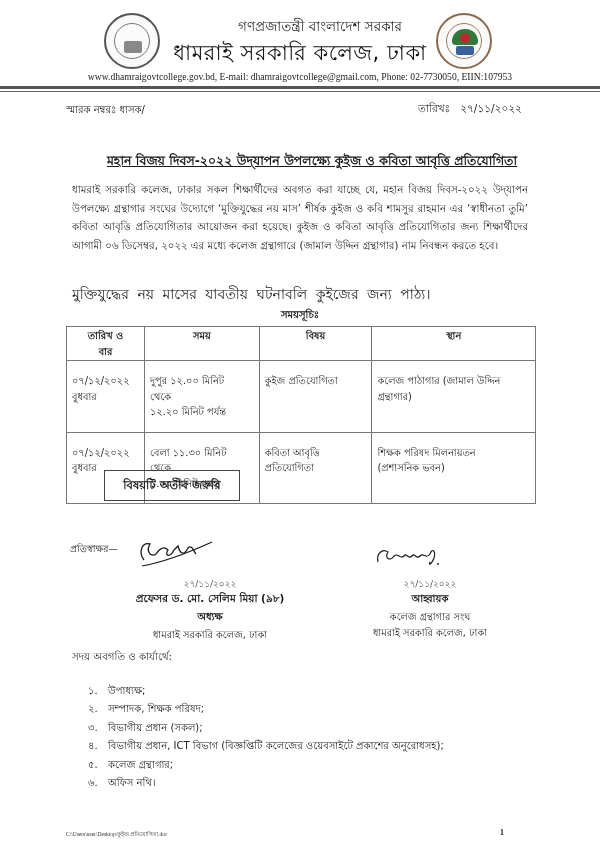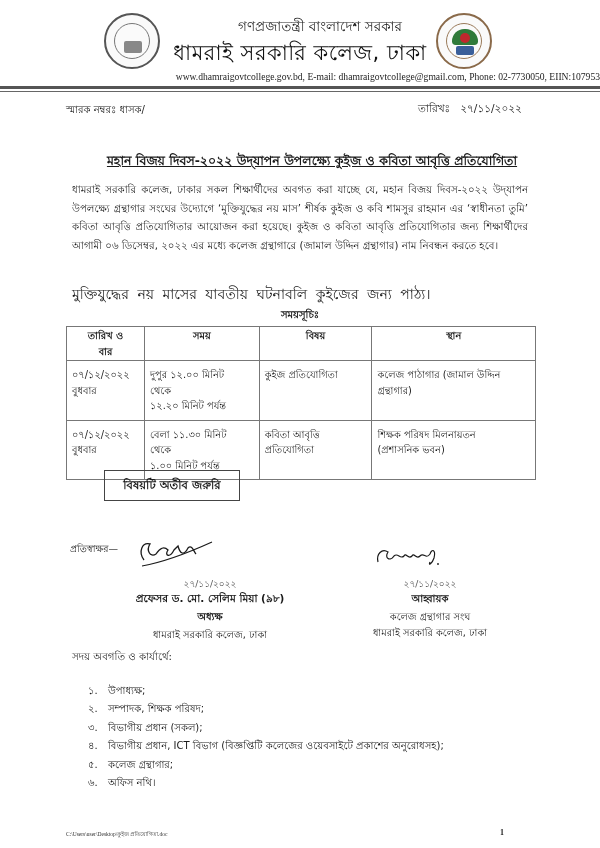--- a/index.html
+++ b/index.html
@@ -11,37 +11,37 @@
     .logo-right { left: 436px; top: 13px; border-color: #8a6a4a; }
     .logo-inner { position: absolute; left: 8px; top: 8px; width: 36px; height: 36px; border-radius: 50%; border: 1px solid #777; }
     .logo-book { position: absolute; left: 18px; top: 26px; width: 18px; height: 12px; background: #888; border-radius: 2px; }
     .logo-right .logo-inner { border-color: #9a7a5a; }
     .logo-tree { position: absolute; left: 14px; top: 14px; width: 26px; height: 16px; background: #2f7a3a; border-radius: 13px 13px 4px 4px; }
     .logo-sun { position: absolute; left: 22px; top: 18px; width: 10px; height: 10px; background: #c0282d; border-radius: 50%; }
     .logo-right .logo-book { background: #3a5f9a; top: 31px; height: 9px; }
 
     .gov-line { position: absolute; left: 0; width: 600px; top: 16px; text-align: center; font-family: "DejaVu Sans", sans-serif; font-size: 13.5px; color: #222; padding-left: 40px; }
     .college-name { position: absolute; left: 0; width: 600px; top: 37px; text-align: center; font-family: "DejaVu Sans", sans-serif; font-size: 21px; color: #111; letter-spacing: 0.5px; }
-    .contact-line { position: absolute; left: 0; width: 600px; top: 71px; text-align: right; font-family: "Liberation Serif", serif; font-size: 9.6px; color: #222; }
+    .contact-line { position: absolute; left: 0; width: 600px; top: 71px; text-align: center; font-family: "Liberation Serif", serif; font-size: 9.6px; color: #222; }
     .rule-thick { position: absolute; left: 0; width: 600px; top: 86px; height: 3px; background: #555; }
     .rule-thin { position: absolute; left: 0; width: 600px; top: 91px; height: 1px; background: #666; }
 
     .memo-no { position: absolute; left: 66px; top: 102px; font-family: "DejaVu Sans", sans-serif; font-size: 10px; }
     .date-row { position: absolute; left: 418px; top: 101px; font-family: "DejaVu Sans", sans-serif; font-size: 10.5px; }
     .date-row .val { margin-left: 10px; }
 
     .title { position: absolute; left: 12px; width: 600px; top: 152px; text-align: center; font-family: "DejaVu Sans", sans-serif; font-size: 12.5px; font-weight: bold; text-decoration: underline; }
 
     .body-para { position: absolute; left: 72px; width: 456px; top: 181px; font-family: "DejaVu Sans", sans-serif; font-size: 10.2px; line-height: 18.7px; text-align: justify; }
     .body-note { position: absolute; left: 72px; top: 283px; font-family: Liberation Mono, monospace; font-size: 14px; }
 
     .schedule-label { position: absolute; left: 0; width: 600px; top: 307px; text-align: center; font-family: "DejaVu Sans", sans-serif; font-size: 10px; font-weight: bold; }
 
     table.schedule { position: absolute; left: 66px; top: 326px; width: 470px; border-collapse: collapse; font-family: "DejaVu Sans", sans-serif; font-size: 9.8px; }
-    table.schedule th, table.schedule td { border: 1px solid #777; padding: 6px 5px; vertical-align: top; line-height: 15.5px; }
+    table.schedule th, table.schedule td { border: 1px solid #777; padding: 12px 5px; vertical-align: top; line-height: 15.5px; }
     table.schedule th { font-weight: bold; text-align: center; height: 18px; padding: 1px 16px; }
     .c1 { width: 78px; } .c2 { width: 115px; } .c3 { width: 113px; } .c4 { width: 164px; }
 
     .urgent-box { position: absolute; left: 68px; top: 470px; width: 136px; height: 31px; border: 1.5px solid #444; text-align: center; font-family: "DejaVu Sans", sans-serif; font-size: 11.5px; font-weight: bold; line-height: 28px; margin-left: 36px; }
 
     .countersign { position: absolute; left: 70px; top: 542px; font-family: "DejaVu Sans", sans-serif; font-size: 9.5px; }
     .sig1 { position: absolute; left: 134px; top: 536px; width: 80px; height: 34px; }
     .sig2 { position: absolute; left: 372px; top: 542px; width: 76px; height: 28px; }
 
     .sign-block { position: absolute; text-align: center; font-family: "DejaVu Sans", sans-serif; }

